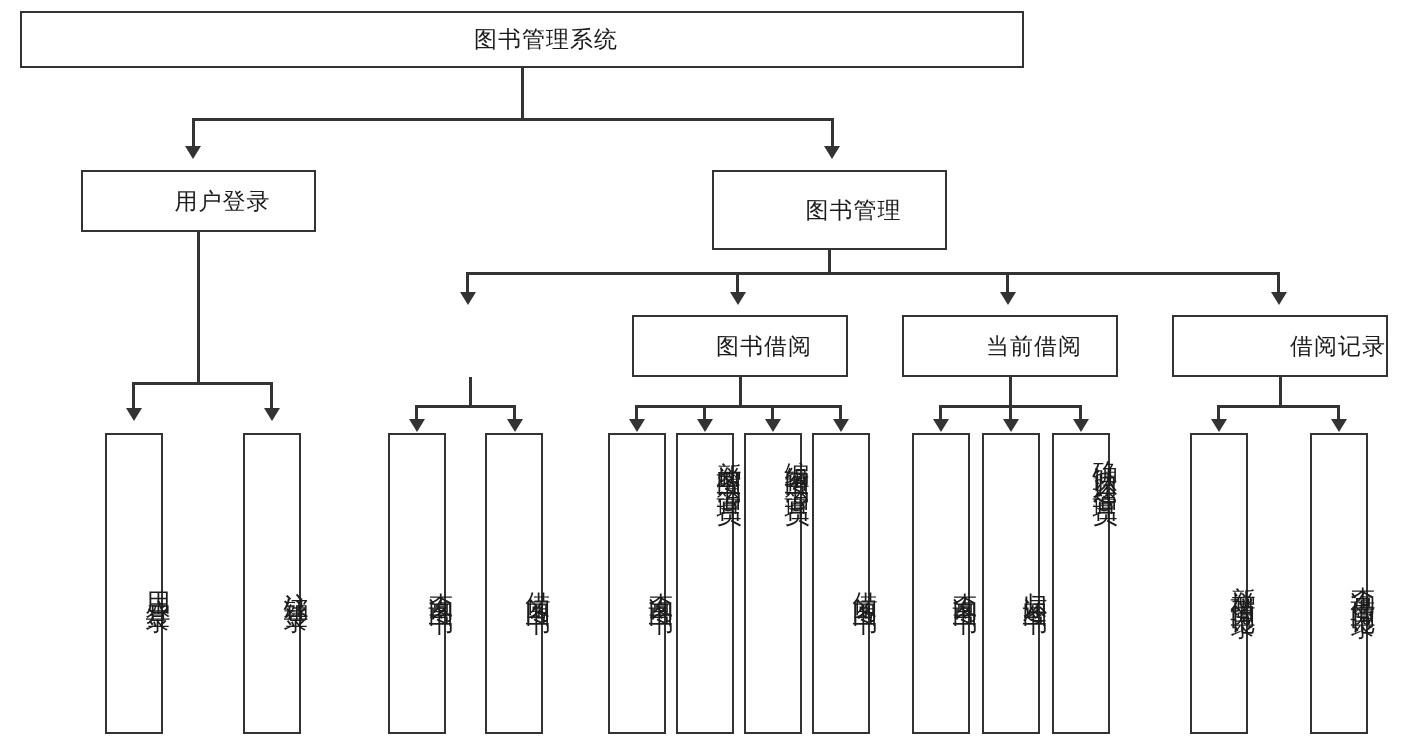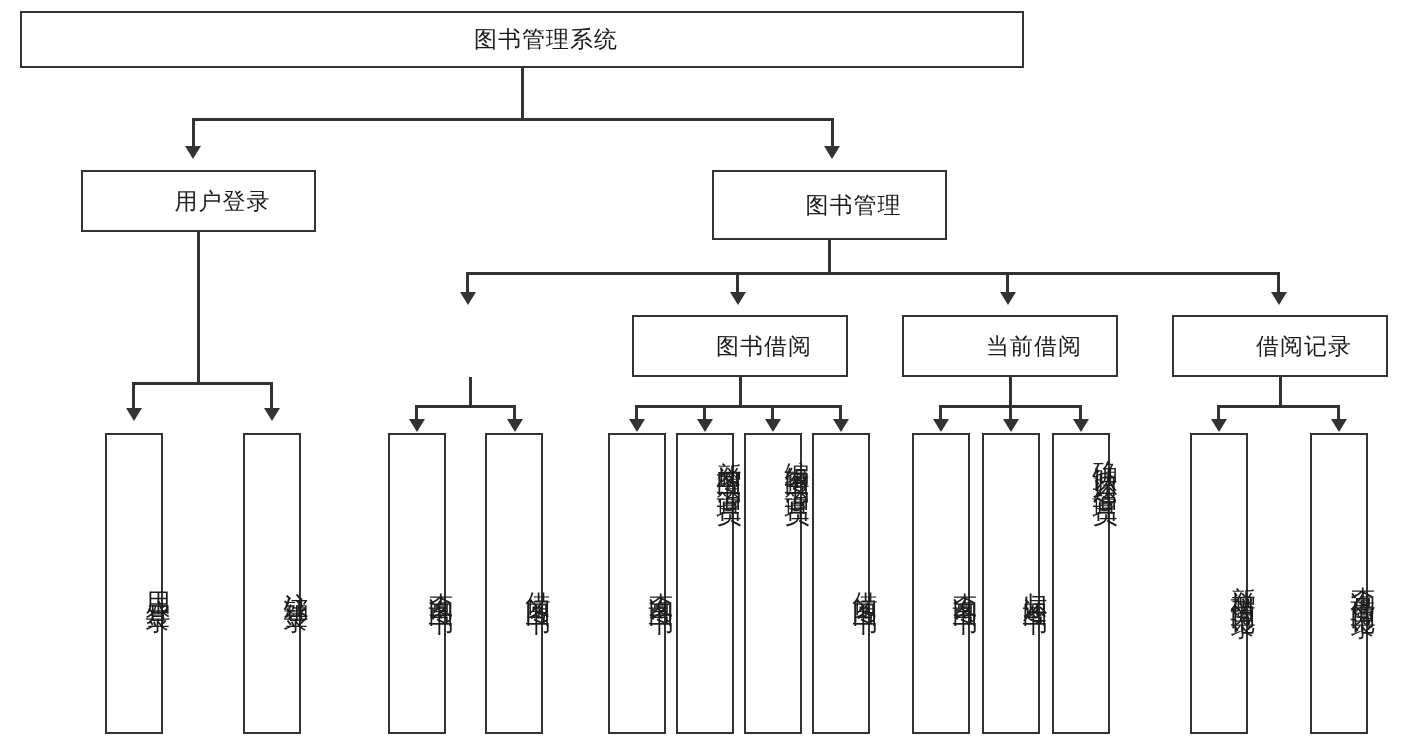--- a/index.html
+++ b/index.html
@@ -157,31 +157,31 @@
   <div class="vline" style="left:1337px;top:405px;height:16px;"></div>
   <div class="arrow" style="left:1331px;top:419px;"></div>
 
   <div class="node horiz root" id="node-root" style="left: 20px; top: 11px; width: 1004px; height: 57px;">
     <span class="lbl">图书管理系统</span>
   </div>
 
   <div class="node horiz" id="node-l2-0" style="left: 81px; top: 170px; width: 235px; height: 62px;">
     <span class="lbl">用户登录</span>
   </div>
-  <div class="node horiz" id="node-l2-1" style="left: 712px; top: 170px; width: 235px; height: 70px;">
+  <div class="node horiz" id="node-l2-1" style="left: 712px; top: 170px; width: 235px; height: 80px;">
     <span class="lbl">图书管理</span>
   </div>
 
   <div class="node horiz" id="node-l3-1" style="left: 632px; top: 315px; width: 216px; height: 62px;">
     <span class="lbl">图书借阅</span>
   </div>
   <div class="node horiz" id="node-l3-2" style="left: 902px; top: 315px; width: 216px; height: 62px;">
     <span class="lbl">当前借阅</span>
   </div>
-  <div class="node horiz" id="node-l3-3" style="left: 1172px; top: 315px; width: 216px; height: 62px;">
+  <div class="node horiz" id="node-l3-3" style="left: 1172px; top: 315px; width: 216px; height: 62px; justify-content: flex-end;">
     <span class="lbl">借阅记录</span>
   </div>
 
   <div class="node leaf mid" id="node-leaf-0" style="left: 105px; top: 433px; width: 58px; height: 301px;">
     <span class="lbl">用户登录</span>
   </div>
   <div class="node leaf mid" id="node-leaf-1" style="left: 243px; top: 433px; width: 58px; height: 301px;">
     <span class="lbl">注销登录</span>
   </div>
   <div class="node leaf mid" id="node-leaf-2" style="left: 388px; top: 433px; width: 58px; height: 301px;">

